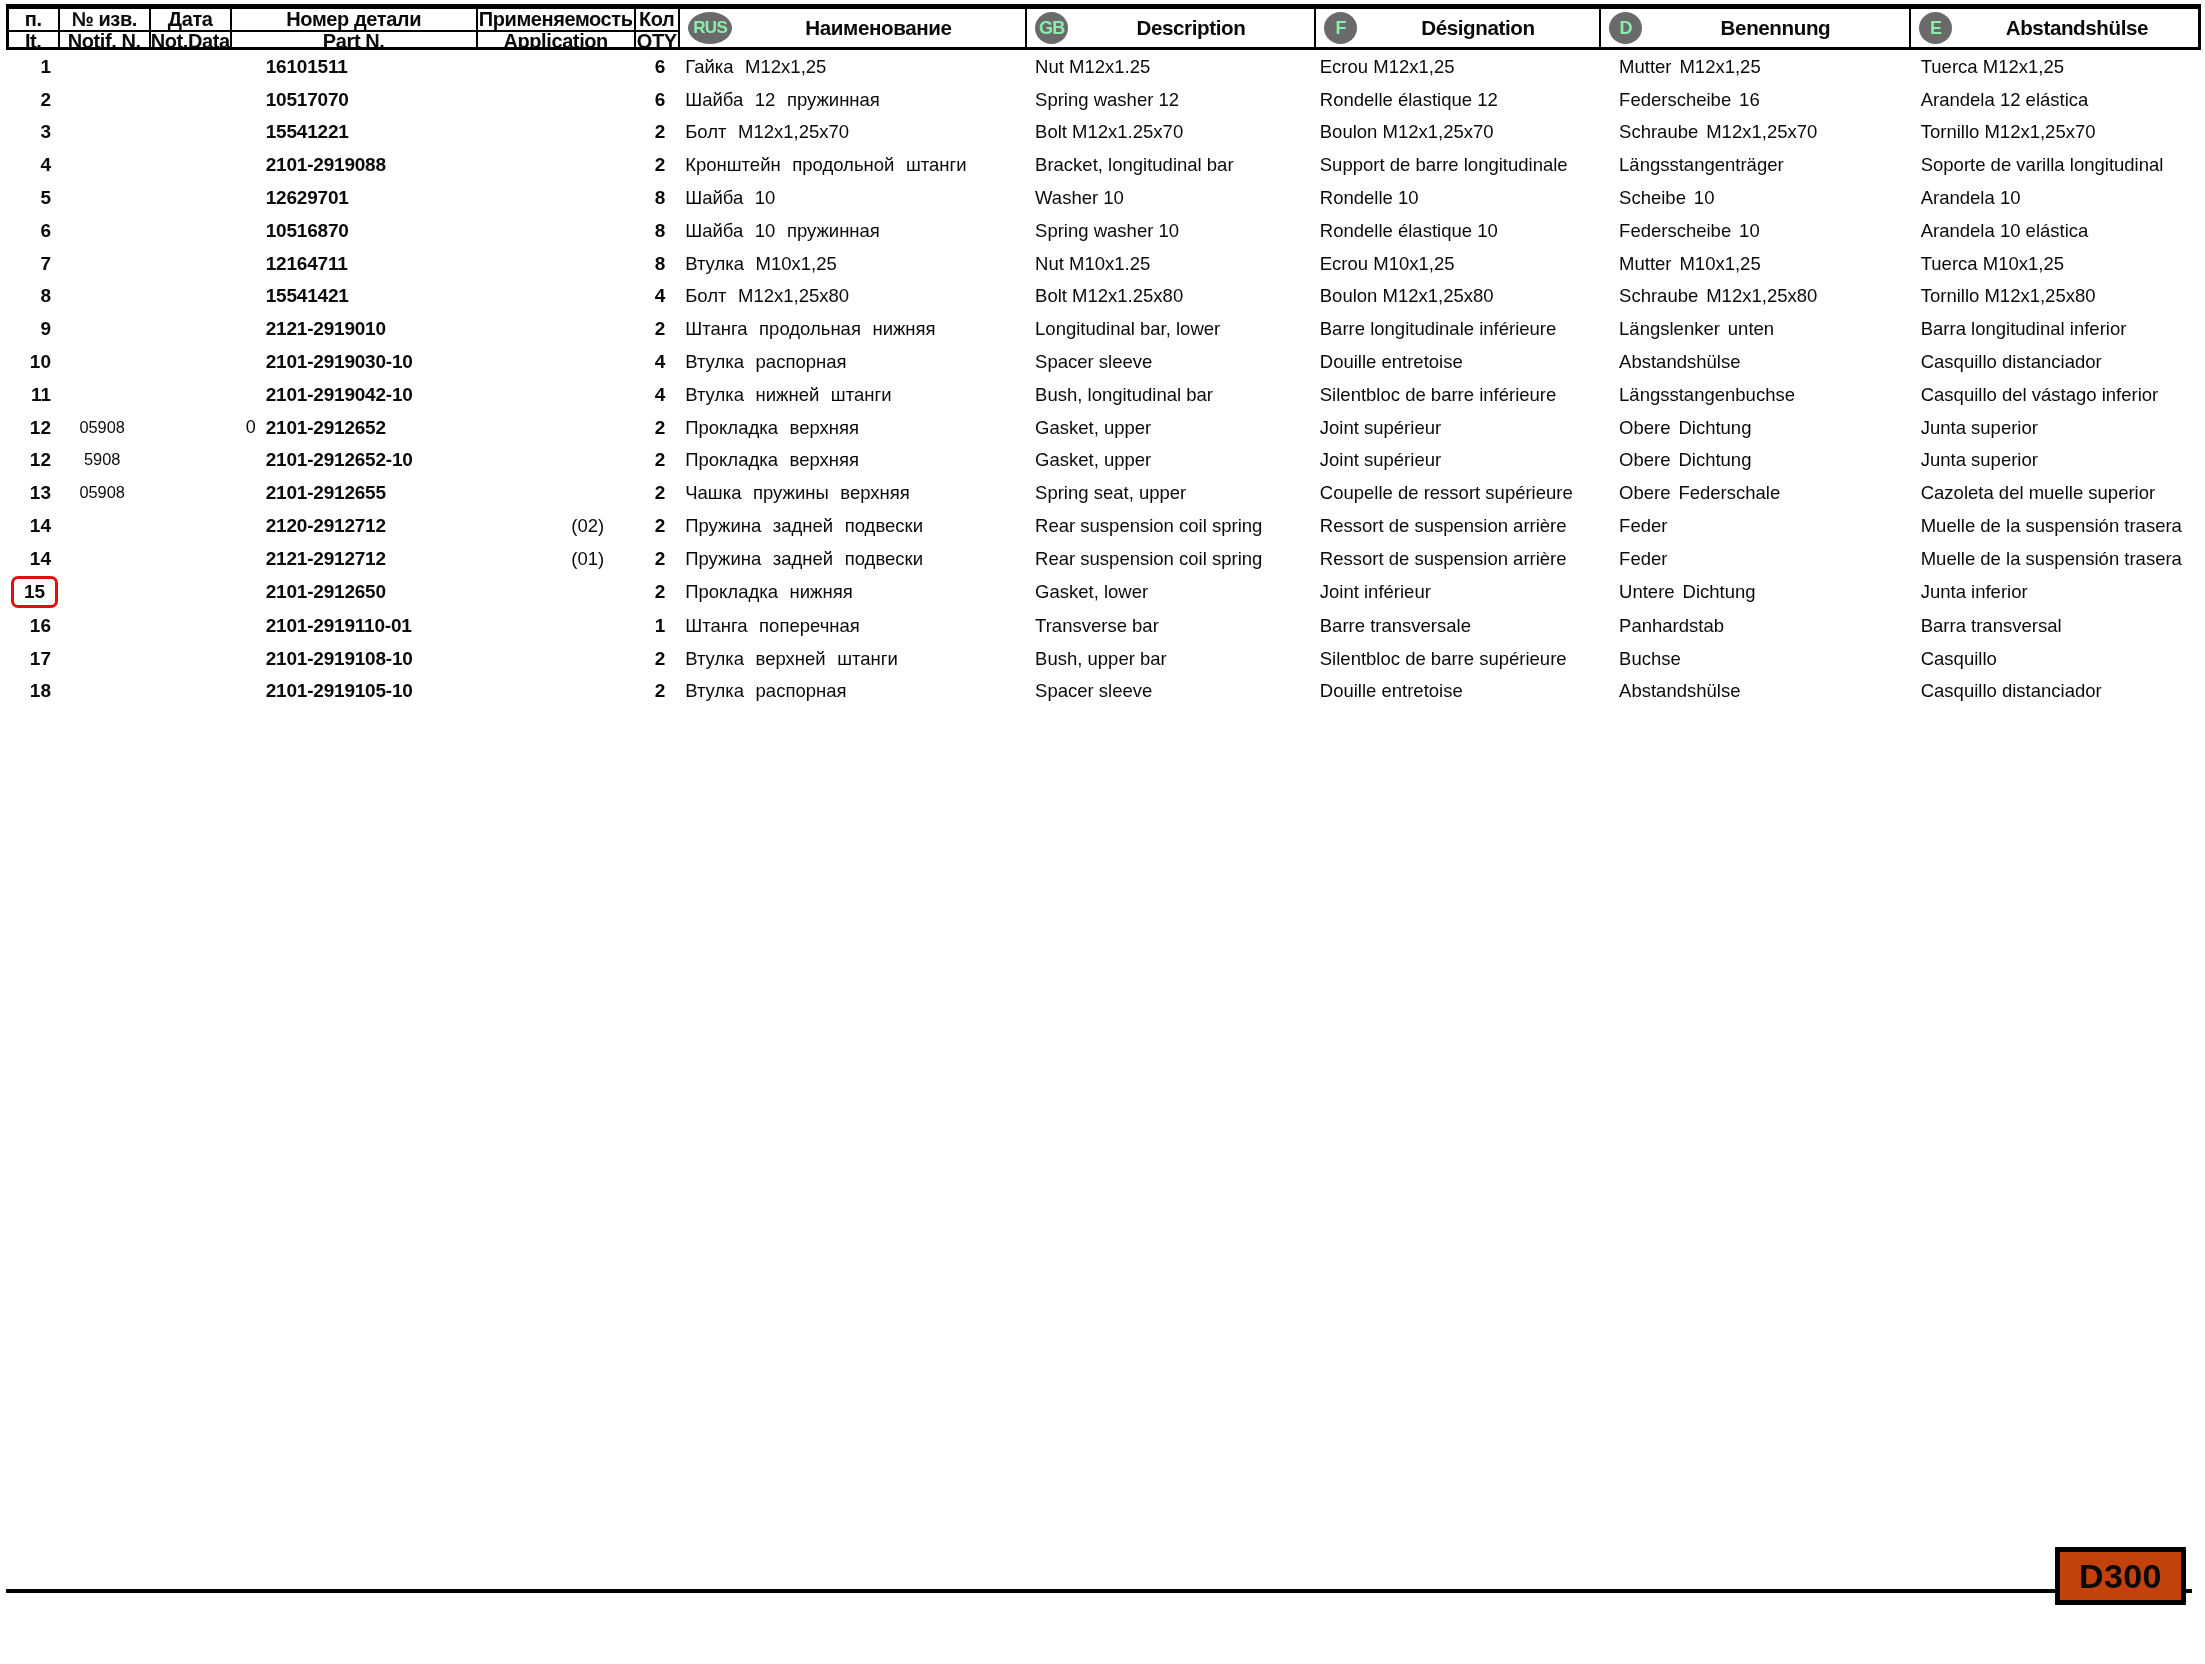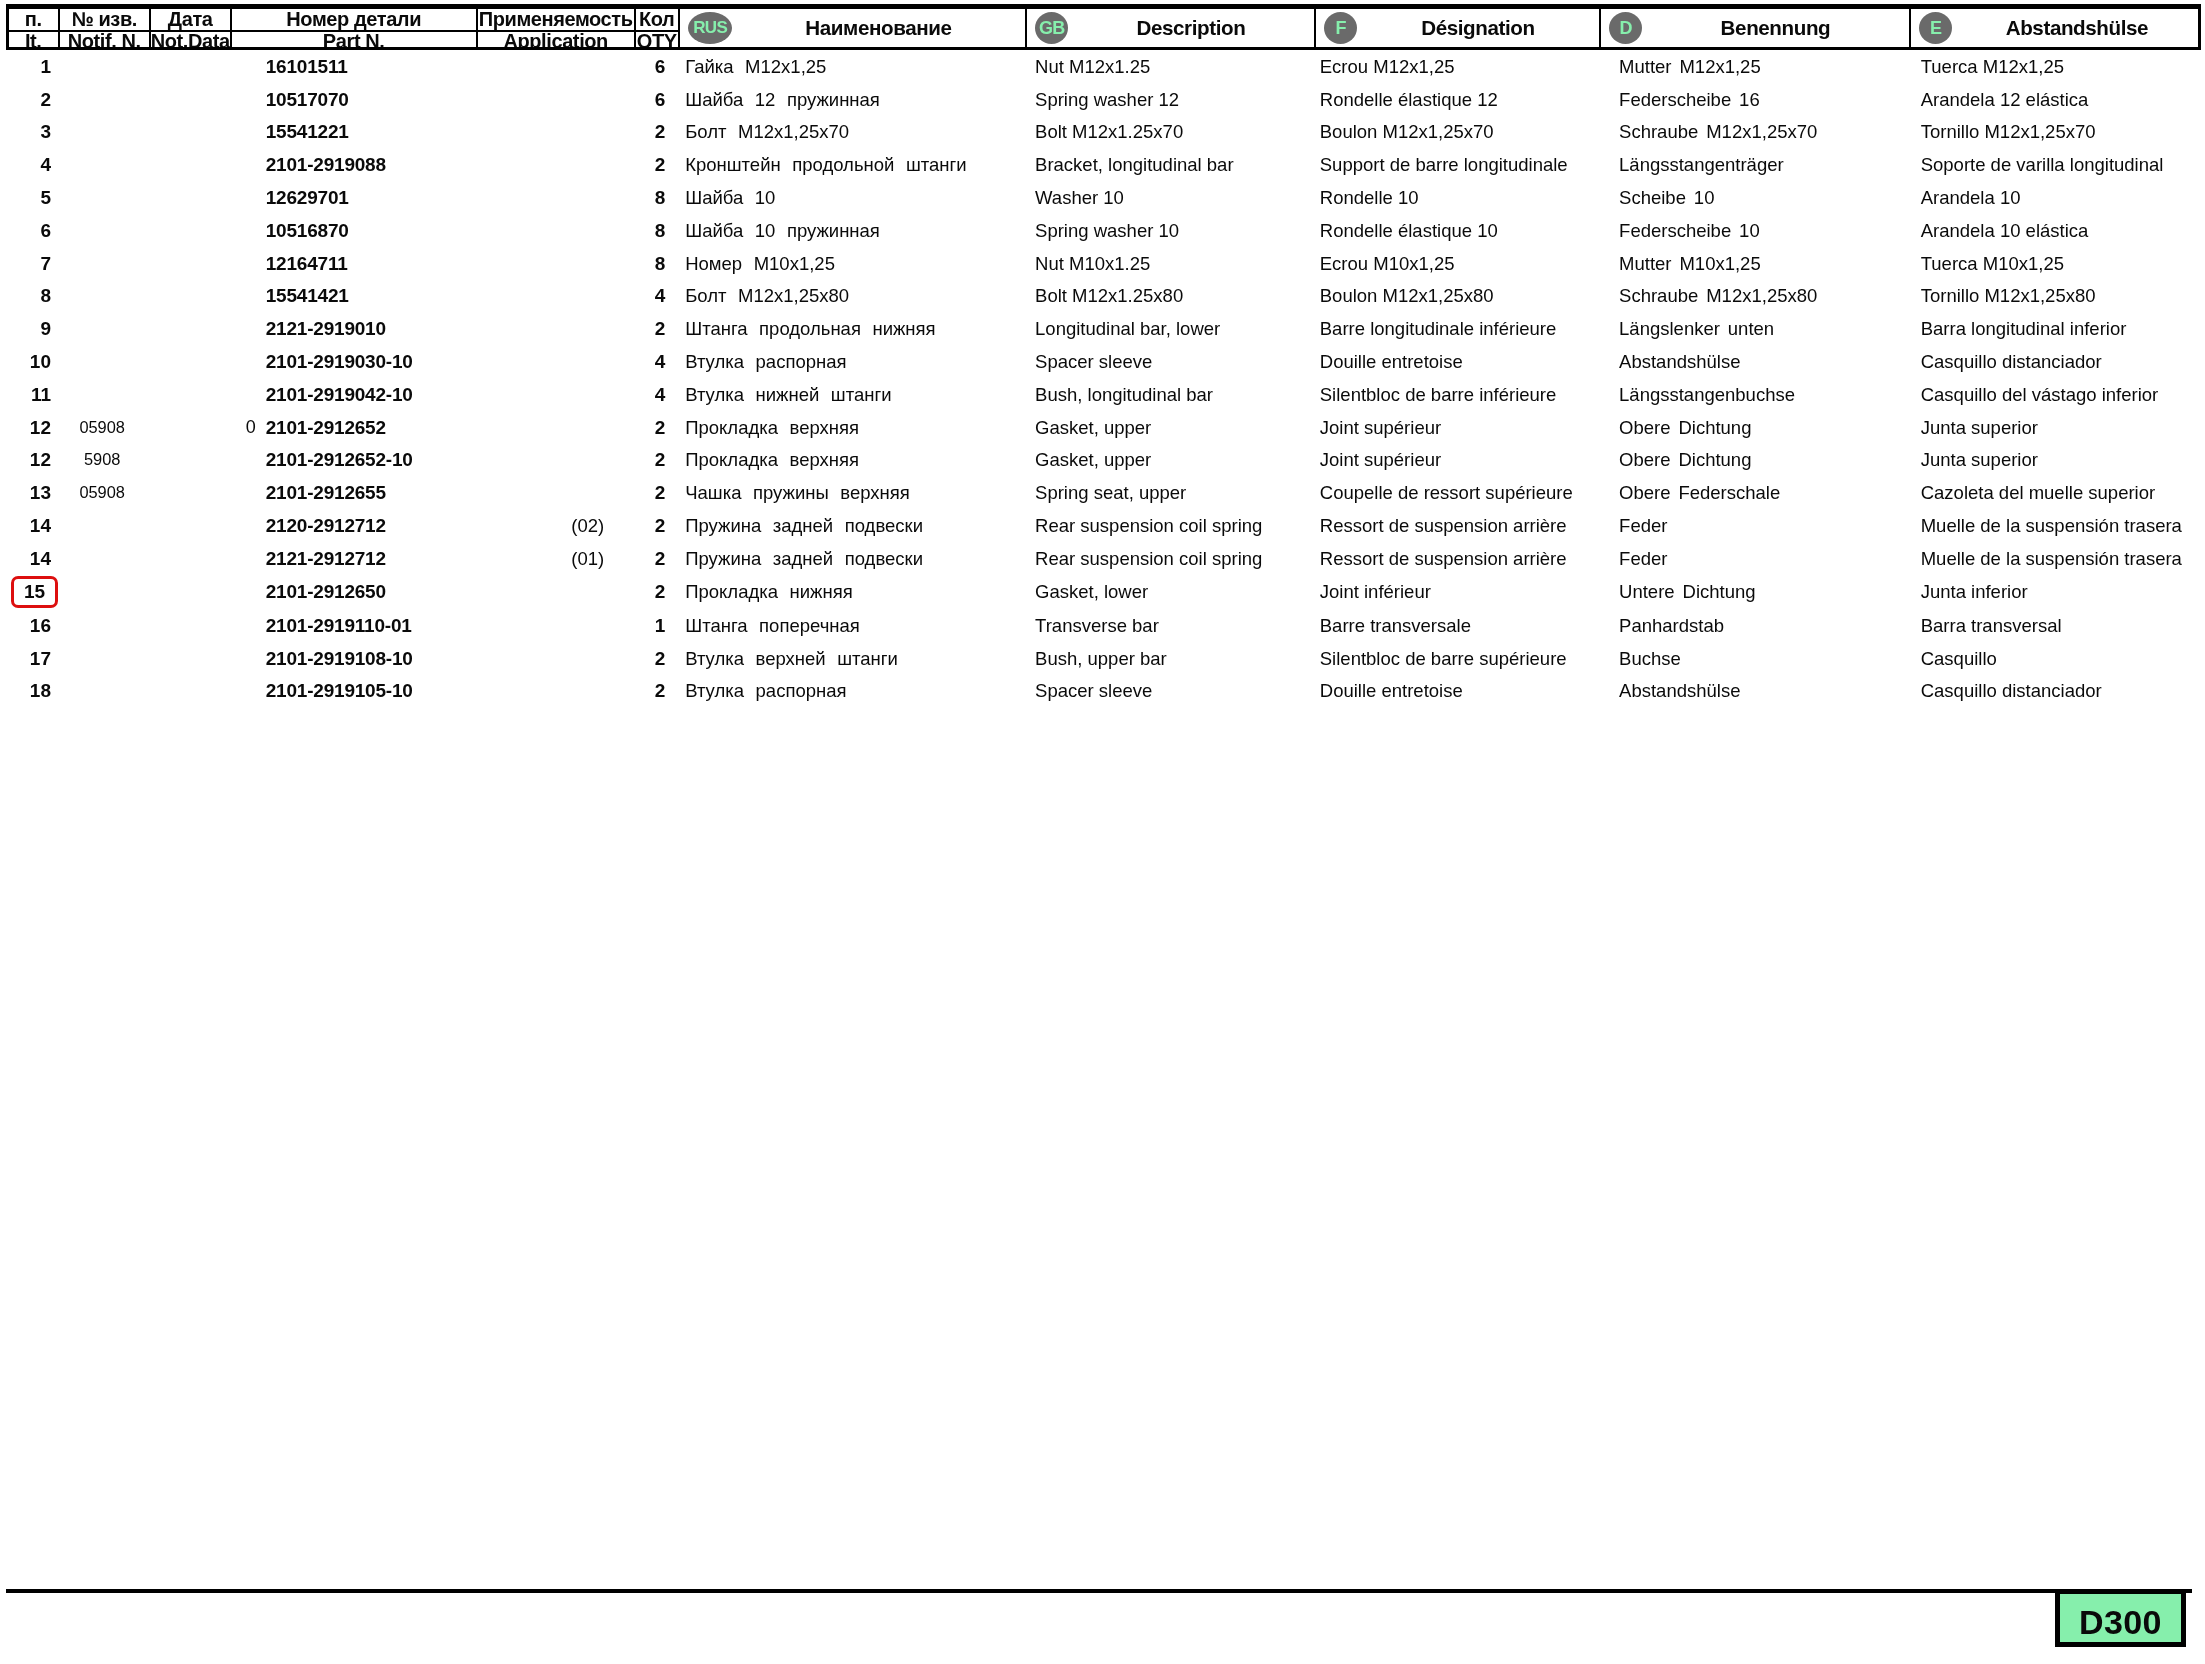--- a/index.html
+++ b/index.html
@@ -33,22 +33,22 @@
   .c-qty{font-weight:bold;font-size:19px;text-align:right;padding-right:11.4px;}
   .c-rus{padding-left:8.5px;word-spacing:6.4px;}
   .c-gb{padding-left:11.4px;}
   .c-fr{padding-left:7.1px;}
   .c-de{padding-left:21.4px;word-spacing:2.8px;}
   .c-es{padding-left:13px;}
   .c-es .inner{display:inline-block;max-width:265px;}
   .hl{display:inline-block;border:3.6px solid #d00;border-radius:7.1px;
       padding:0 10px;margin:-3.6px -7.1px -3.6px 4px;line-height:26px;text-align:center;}
   .footer-rule{position:absolute;left:5.7px;top:1589px;width:2186px;height:4.3px;background:#000;}
-  .page-code-box{position:absolute;left:2055px;top:1589px;width:121px;height:48px;
-                 border:5px solid #000;background:#86efac;display:flex;align-items:flex-end;
+  .page-code-box{position:absolute;left:2055px;top:1547px;width:121px;height:48px;
+                 border:5px solid #000;background:#c2410c;display:flex;align-items:center;
                  justify-content:center;}
   .page-code-box span{font-weight:bold;font-size:34px;letter-spacing:0.4px;}
 </style>
 </head>
 <body>
 
 <div class="page">
   <div class="table">
     <div class="thead" id="thead">
         <div class="hcell">
@@ -196,21 +196,21 @@
         <div class="r">
           <div class="c c-it"><span>7</span></div>
           <div class="c c-notif"></div>
           <div class="c c-date"></div>
           <div class="c c-part">
             <span class="pfx"></span>
             <span>12164711</span>
           </div>
           <div class="c c-app"></div>
           <div class="c c-qty">8</div>
-          <div class="c c-rus">Номер М10х1,25</div>
+          <div class="c c-rus">Втулка М10х1,25</div>
           <div class="c c-gb">Nut M10x1.25</div>
           <div class="c c-fr">Ecrou M10x1,25</div>
           <div class="c c-de">Mutter M10x1,25</div>
           <div class="c c-es"><span class="inner">Tuerca M10x1,25</span></div>
         </div>
         <div class="r">
           <div class="c c-it"><span>8</span></div>
           <div class="c c-notif"></div>
           <div class="c c-date"></div>
           <div class="c c-part">

